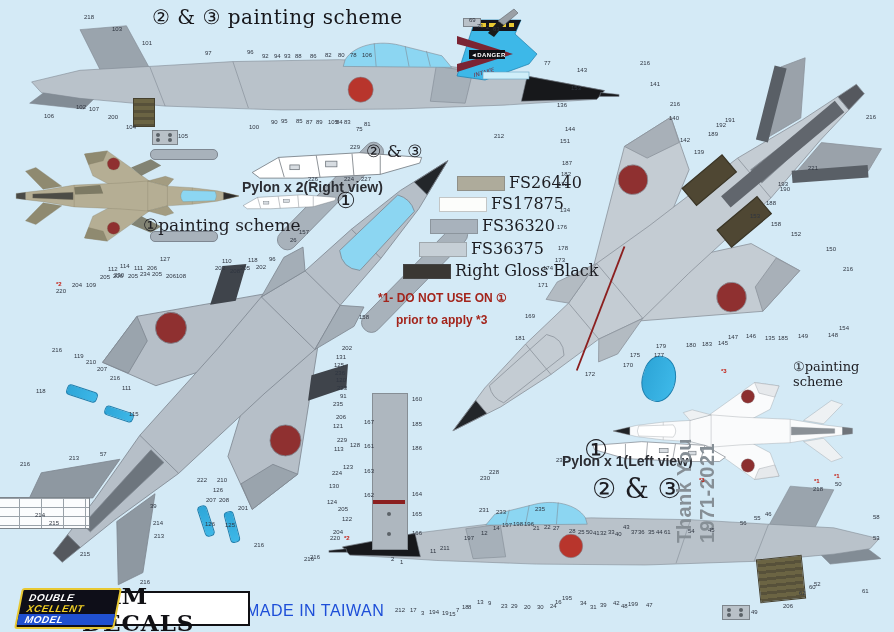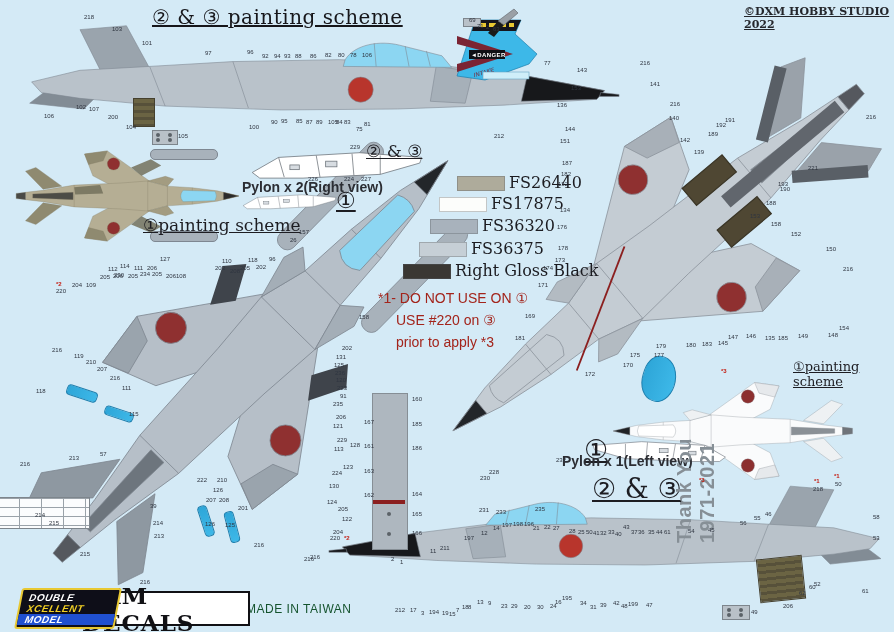--- a/index.html
+++ b/index.html
@@ -1,38 +1,38 @@
 <!DOCTYPE html>
 <html><head>
 <meta charset="utf-8">
 <style>
   html,body{margin:0;padding:0;}
   body{font-family:"Liberation Sans",sans-serif;}
   .sheet{position:relative;width:894px;height:632px;background:var(--bg,#d4eaf6);overflow:hidden;}
   .abs{position:absolute;}
-  .serif{font-family:"DejaVu Serif","Liberation Serif",serif;text-decoration:underline;}
+  .serif{font-family:"DejaVu Serif","Liberation Serif",serif;}
 
   
   .title{left:152px;top:5px;font-size:20px;color:#16161a;letter-spacing:.5px;}
   .copyright{left:744px;top:5px;font-size:11px;font-weight:600;color:#24262b;}
   .cut-note{left:511px;top:13px;font-size:11px;color:#8c2b22;}
   .scheme23-small{left:366px;top:141px;font-size:17px;color:#1d1d22;}
   .pylon-right-label{left:242px;top:179px;font-size:14px;font-weight:bold;color:#2b2d33;}
   .pylon-right-scheme{left:336px;top:188px;font-size:22px;color:#1d1d22;}
   .scheme1-left{left:143px;top:215px;font-size:17px;color:#1d1d22;}
   .scheme1-right{left:793px;top:359px;font-size:13px;color:#1d1d22;}
   .big-one{left:584px;top:434px;font-size:27px;color:#1d1d22;}
   .pylon-left-label{left:562px;top:453px;font-size:14px;font-weight:bold;color:#2b2d33;}
   .big-two-three{left:592px;top:473px;font-size:27px;color:#1d1d22;}
   .thank{left:636px;top:460px;width:120px;height:46px;transform:rotate(-90deg);
          font-weight:bold;font-size:20px;line-height:23px;letter-spacing:.5px;color:var(--thank,#868f96);}
 
   
   #notes{left:378px;top:290px;width:210px;}
-  .note-line{font-size:14px;font-weight:normal;color:var(--red,#a3241b);line-height:17px;margin-bottom:5px;white-space:nowrap;}
+  .note-line{font-size:12px;font-weight:bold;color:var(--red,#a3241b);line-height:17px;margin-bottom:5px;white-space:nowrap;}
   .note-line.gap{margin-top:6px;}
   .note-line.indent{padding-left:18px;}
   .chip{position:absolute;width:46px;height:13px;border:1px solid rgba(90,95,100,.35);}
   .chip-label{position:absolute;font-size:16px;color:#1b1b20;white-space:nowrap;font-family:"DejaVu Serif","Liberation Serif",serif;}
 
   
   .co{position:absolute;font-size:6px;line-height:6px;color:var(--callout,#2f3540);letter-spacing:0;}
   .co.r{color:#c41b10;font-weight:bold;}
 
   
@@ -57,21 +57,21 @@
   
   .logo{left:18px;top:588px;width:96px;height:37px;background:#0e0e18;border:2px solid #e8c832;border-radius:3px;
         transform:skewX(-11deg);display:flex;flex-direction:column;justify-content:center;z-index:6;}
   .logo div{font-style:italic;font-weight:bold;font-size:10px;line-height:11px;padding-left:7px;letter-spacing:.5px;}
   .logo .l1{color:#ffffff;}
   .logo .l2{color:#f2d024;}
   .logo .l3{color:#ffffff;background:#2050d0;}
   .brand-box{left:80px;top:591px;width:158px;height:31px;background:#ffffff;border:2px solid #101014;z-index:5;
              display:flex;align-items:center;justify-content:flex-end;padding-right:8px;}
   .brand{font-family:"DejaVu Serif","Liberation Serif",serif;font-weight:bold;font-size:23px;color:#101014;letter-spacing:1px;}
-  .made-in{left:246px;top:602px;font-size:12px;color:#14532d;letter-spacing:.5px;}
+  .made-in{left:246px;top:602px;font-size:16px;color:#1d4ed8;letter-spacing:.5px;}
 </style>
 </head>
 <body>
 
 <div class="sheet" style="--bg: #d4eaf6; --callout: #2f3540; --red: #a3241b; --maroon: #7b2433; --cyan: #3db8e8; --thank: #868f96; --roundel: #8f3030; --canopy-c: #8cd6f2;">
 
   <svg class="abs" width="0" height="0" aria-hidden="true">
     <defs>
       <g id="f4top" stroke="var(--ln)" stroke-width="0.6">
         <path fill="var(--stab)" d="M96,76 L46,40 L26,47 L60,82 Z"></path>
@@ -197,21 +197,20 @@
   <div class="abs olive" style="left:133px;top:98px;width:20px;height:27px;"></div>
   <div class="abs cyan-part" style="left:66px;top:388px;width:30px;height:9px;transform:rotate(18deg);"></div>
   <div class="abs cyan-part" style="left:104px;top:409px;width:28px;height:8px;transform:rotate(18deg);"></div>
   <div class="abs cyan-part" style="left:190px;top:516px;width:30px;height:8px;transform:rotate(72deg);"></div>
   <div class="abs cyan-part" style="left:216px;top:522px;width:30px;height:8px;transform:rotate(75deg);"></div>
   <div class="abs cyan-part" style="left:642px;top:356px;width:32px;height:44px;border-radius:45% 60% 50% 55%;transform:rotate(18deg);"></div>
   <div class="abs" style="left:150px;top:149px;width:66px;height:9px;background:#a8b2bb;border:1px solid #7e8791;border-radius:5px;"></div>
   <div class="abs" style="left:150px;top:231px;width:66px;height:9px;background:#a8b2bb;border:1px solid #7e8791;border-radius:5px;"></div>
 
   <div class="abs title serif">② &amp; ③ painting scheme</div>
-  <div class="abs copyright serif">©DXM HOBBY STUDIO 2022</div>
   <div class="abs scheme23-small serif">② &amp; ③</div>
   <div class="abs pylon-right-label">Pylon x 2(Right view)</div>
   <div class="abs pylon-right-scheme serif">①</div>
   <div class="abs scheme1-left serif">①painting scheme</div>
   <div class="abs scheme1-right serif">①painting scheme</div>
   <div class="abs big-one serif">①</div>
   <div class="abs pylon-left-label">Pylon x 1(Left view)</div>
   <div class="abs big-two-three serif">② &amp; ③</div>
   <div class="abs thank">
     <div>Thank You</div>
@@ -225,21 +224,20 @@
       <span class="chip-label" style="left: 491px; top: 194px;">FS17875</span>
       <div class="chip" style="left: 430px; top: 219px; background: rgb(168, 178, 188);"></div>
       <span class="chip-label" style="left: 482px; top: 216px;">FS36320</span>
       <div class="chip" style="left: 419px; top: 242px; background: rgb(198, 207, 214);"></div>
       <span class="chip-label" style="left: 471px; top: 239px;">FS36375</span>
       <div class="chip" style="left: 403px; top: 264px; background: rgb(58, 55, 51);"></div>
       <span class="chip-label" style="left: 455px; top: 261px;">Right Gloss Black</span>
     </div>
   <div class="abs" id="notes">
       <div class="note-line">*1- DO NOT USE ON ①</div>
-      <div class="note-line indent">USE #220 on ③</div>
       <div class="note-line indent">prior to apply *3</div>
     </div>
   <div class="abs" id="callout-layer" style="left:0;top:0;">
       <span class="co" style="left: 84px; top: 14px;">218</span>
       <span class="co" style="left: 112px; top: 26px;">103</span>
       <span class="co" style="left: 142px; top: 40px;">101</span>
       <span class="co" style="left: 205px; top: 50px;">97</span>
       <span class="co" style="left: 247px; top: 49px;">96</span>
       <span class="co" style="left: 262px; top: 53px;">92</span>
       <span class="co" style="left: 274px; top: 53px;">94</span>

